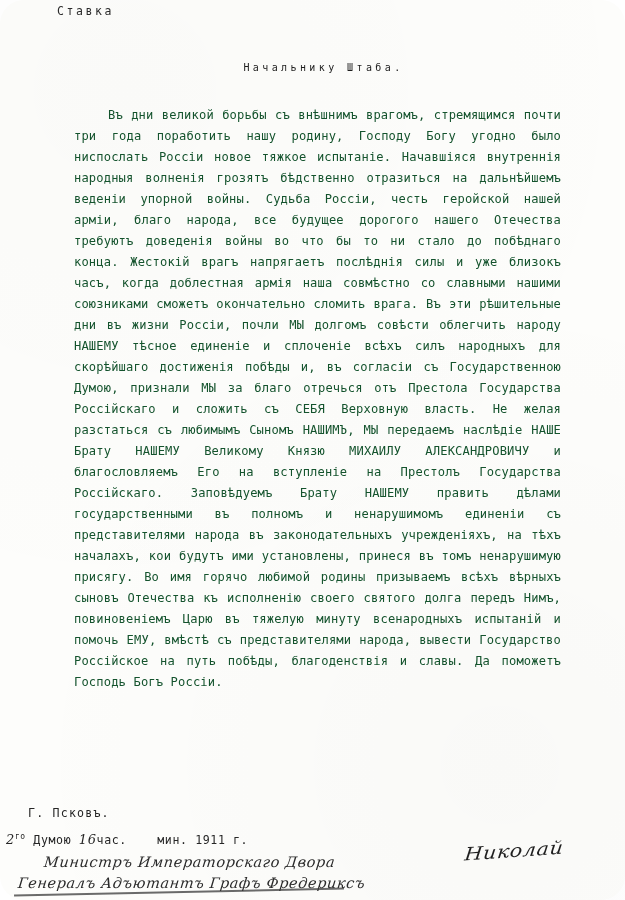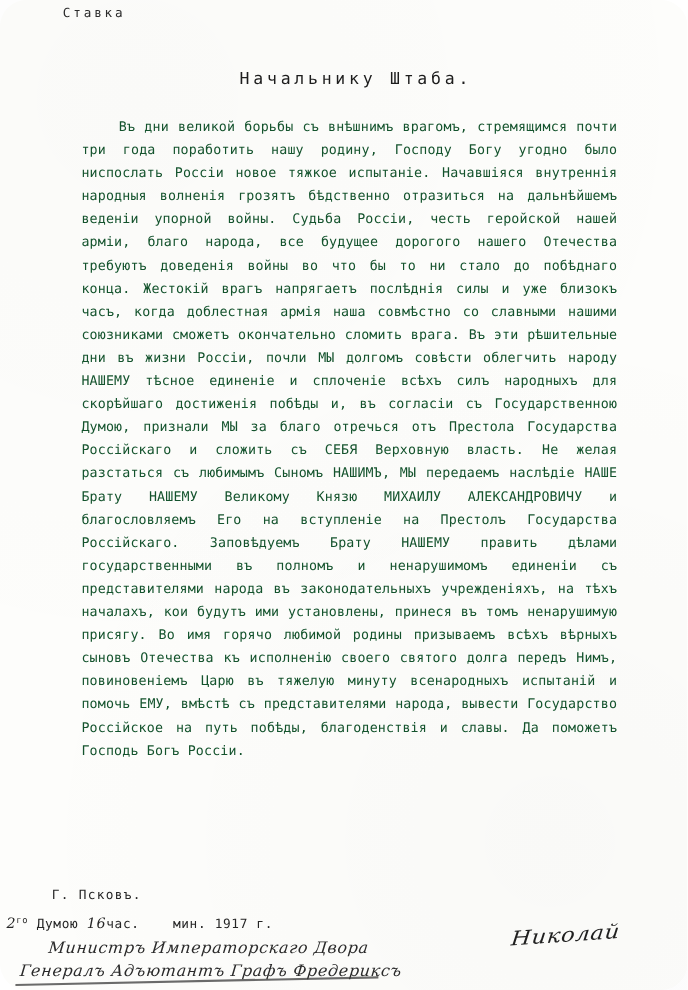--- a/index.html
+++ b/index.html
@@ -40,21 +40,21 @@
     letter-spacing: 2.6px;
     color: #2b2b2b;
   }
 
   .title {
     position: absolute;
     top: 62px;
     left: 0;
     width: 625px;
     text-align: center;
-    font-size: 15px;
+    font-size: 10px;
     letter-spacing: 3.4px;
     color: #1d1d1d;
     padding-left: 22px;
     box-sizing: border-box;
   }
 
   .body-text {
     position: absolute;
     top: 105px;
     left: 74px;
@@ -73,21 +73,20 @@
     width: 34px;
   }
 
   .place {
     position: absolute;
     left: 28px;
     top: 806px;
     font-size: 11.6px;
     letter-spacing: 1.2px;
     color: #262626;
-    margin-left: 19px;
   }
 
   .datetime {
     position: absolute;
     left: 6px;
     top: 832px;
     font-size: 11.6px;
     letter-spacing: 0.6px;
     color: #262626;
     white-space: nowrap;
@@ -162,21 +161,21 @@
     <p><span class="indent"></span><span>Въ дни великой борьбы съ внѣшнимъ врагомъ, стремящимся почти три года поработить нашу родину, Господу Богу угодно было ниспослать Россіи новое тяжкое испытаніе. Начавшіяся внутреннія народныя волненія грозятъ бѣдственно отразиться на дальнѣйшемъ веденіи упорной войны. Судьба Россіи, честь геройской нашей арміи, благо народа, все будущее дорогого нашего Отечества требуютъ доведенія войны во что бы то ни стало до побѣднаго конца. Жестокій врагъ напрягаетъ послѣднія силы и уже близокъ часъ, когда доблестная армія наша совмѣстно со славными нашими союзниками сможетъ окончательно сломить врага. Въ эти рѣшительные дни въ жизни Россіи, почли МЫ долгомъ совѣсти облегчить народу НАШЕМУ тѣсное единеніе и сплоченіе всѣхъ силъ народныхъ для скорѣйшаго достиженія побѣды и, въ согласіи съ Государственною Думою, признали МЫ за благо отречься отъ Престола Государства Россійскаго и сложить съ СЕБЯ Верховную власть. Не желая разстаться съ любимымъ Сыномъ НАШИМЪ, МЫ передаемъ наслѣдіе НАШЕ Брату НАШЕМУ Великому Князю МИХАИЛУ АЛЕКСАНДРОВИЧУ и благословляемъ Его на вступленіе на Престолъ Государства Россійскаго. Заповѣдуемъ Брату НАШЕМУ править дѣлами государственными въ полномъ и ненарушимомъ единеніи съ представителями народа въ законодательныхъ учрежденіяхъ, на тѣхъ началахъ, кои будутъ ими установлены, принеся въ томъ ненарушимую присягу. Во имя горячо любимой родины призываемъ всѣхъ вѣрныхъ сыновъ Отечества къ исполненію своего святого долга передъ Нимъ, повиновеніемъ Царю въ тяжелую минуту всенародныхъ испытаній и помочь ЕМУ, вмѣстѣ съ представителями народа, вывести Государство Россійское на путь побѣды, благоденствія и славы. Да поможетъ Господь Богъ Россіи.</span></p>
   </div>
 
   <div class="place">Г. Псковъ.</div>
 
   <div class="datetime">
     <span class="hand-num">2</span><span class="sup">го</span>
     <span>Думою</span>
     <span class="hand-num">16</span><span>час.</span>
     &nbsp;&nbsp;&nbsp;<span>мин.</span>
-    <span>1917 г.</span>
+    <span>1911 г.</span>
   </div>
 
   <div class="sign-block">
     <div class="sign-line l1">Министръ Императорскаго Двора</div>
     <div class="sign-line l2">Генералъ Адъютантъ Графъ Фредериксъ</div>
   </div>
 
   <div class="tsar-signature">
     <span class="flourish">Николай</span>
   </div>

